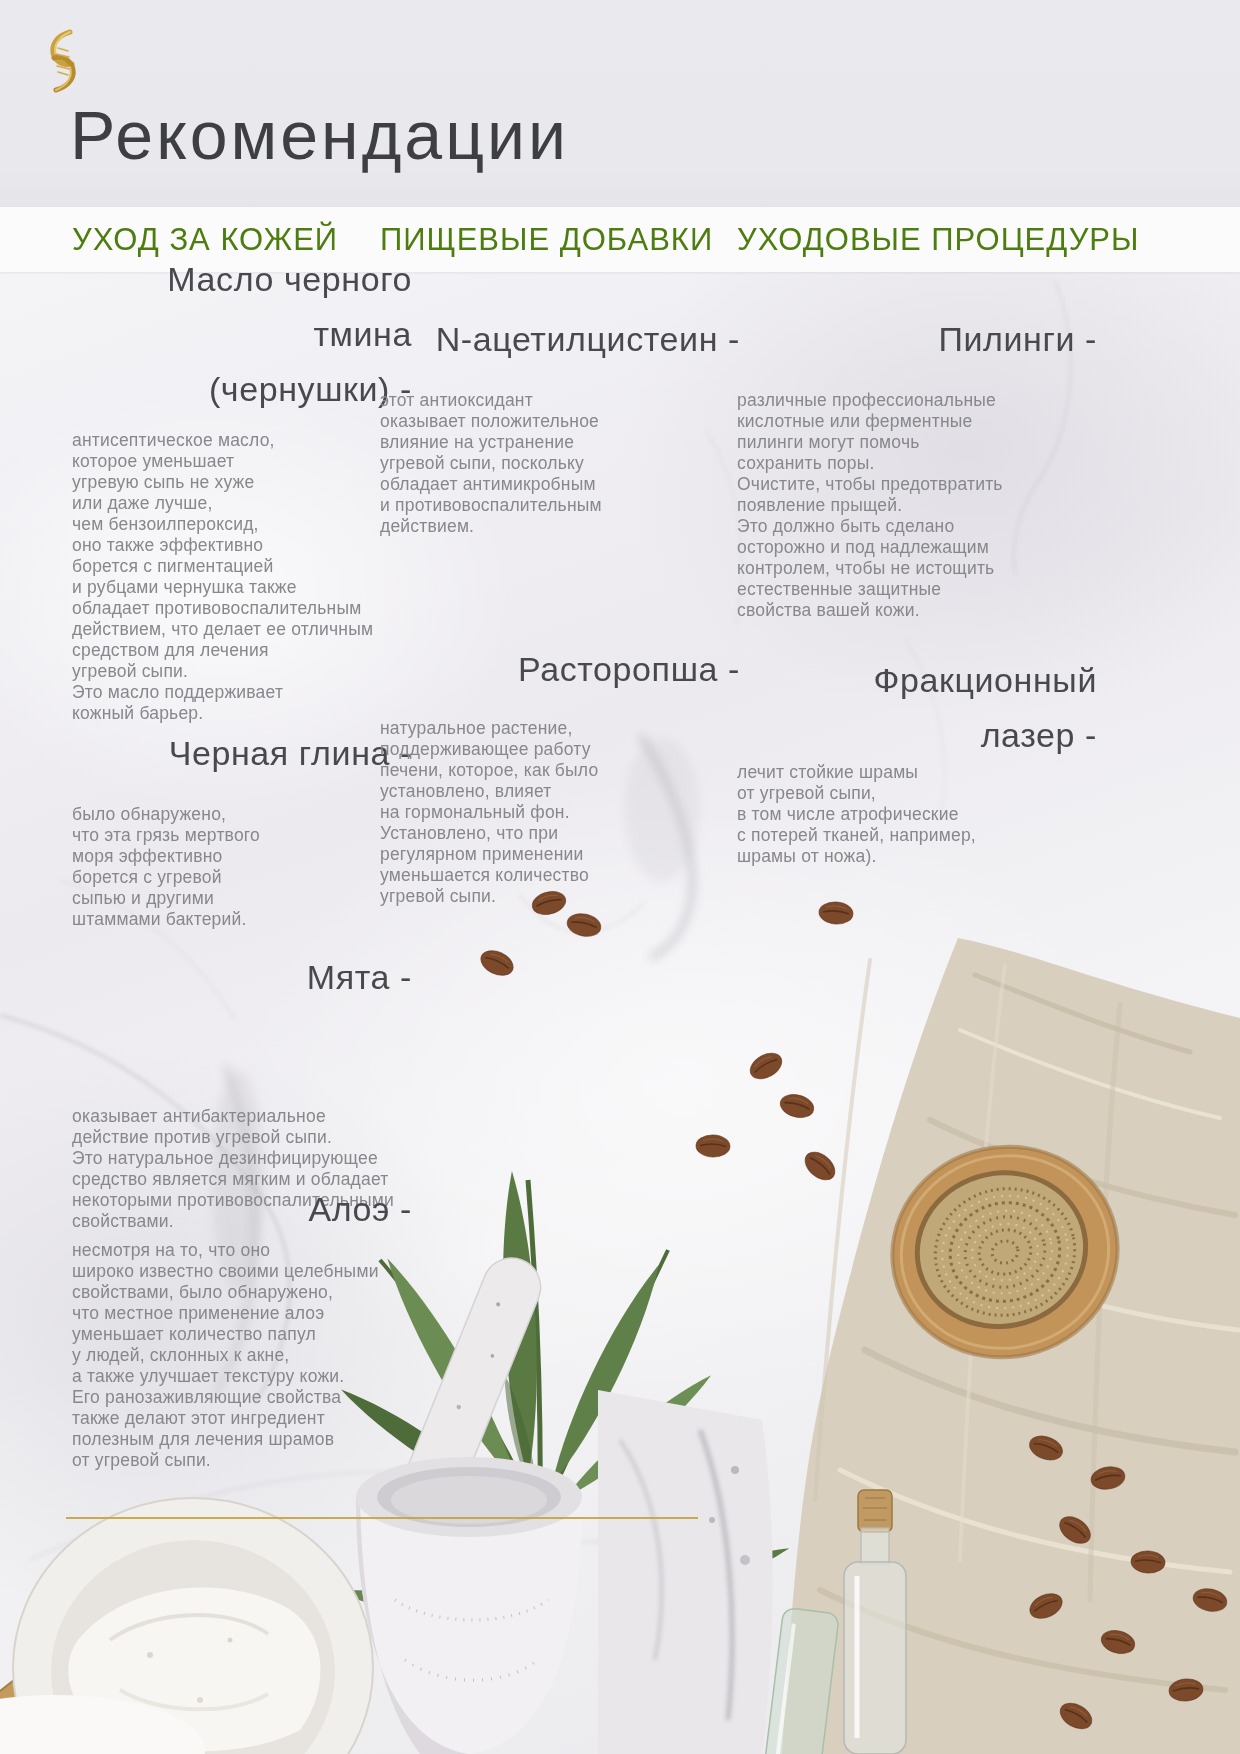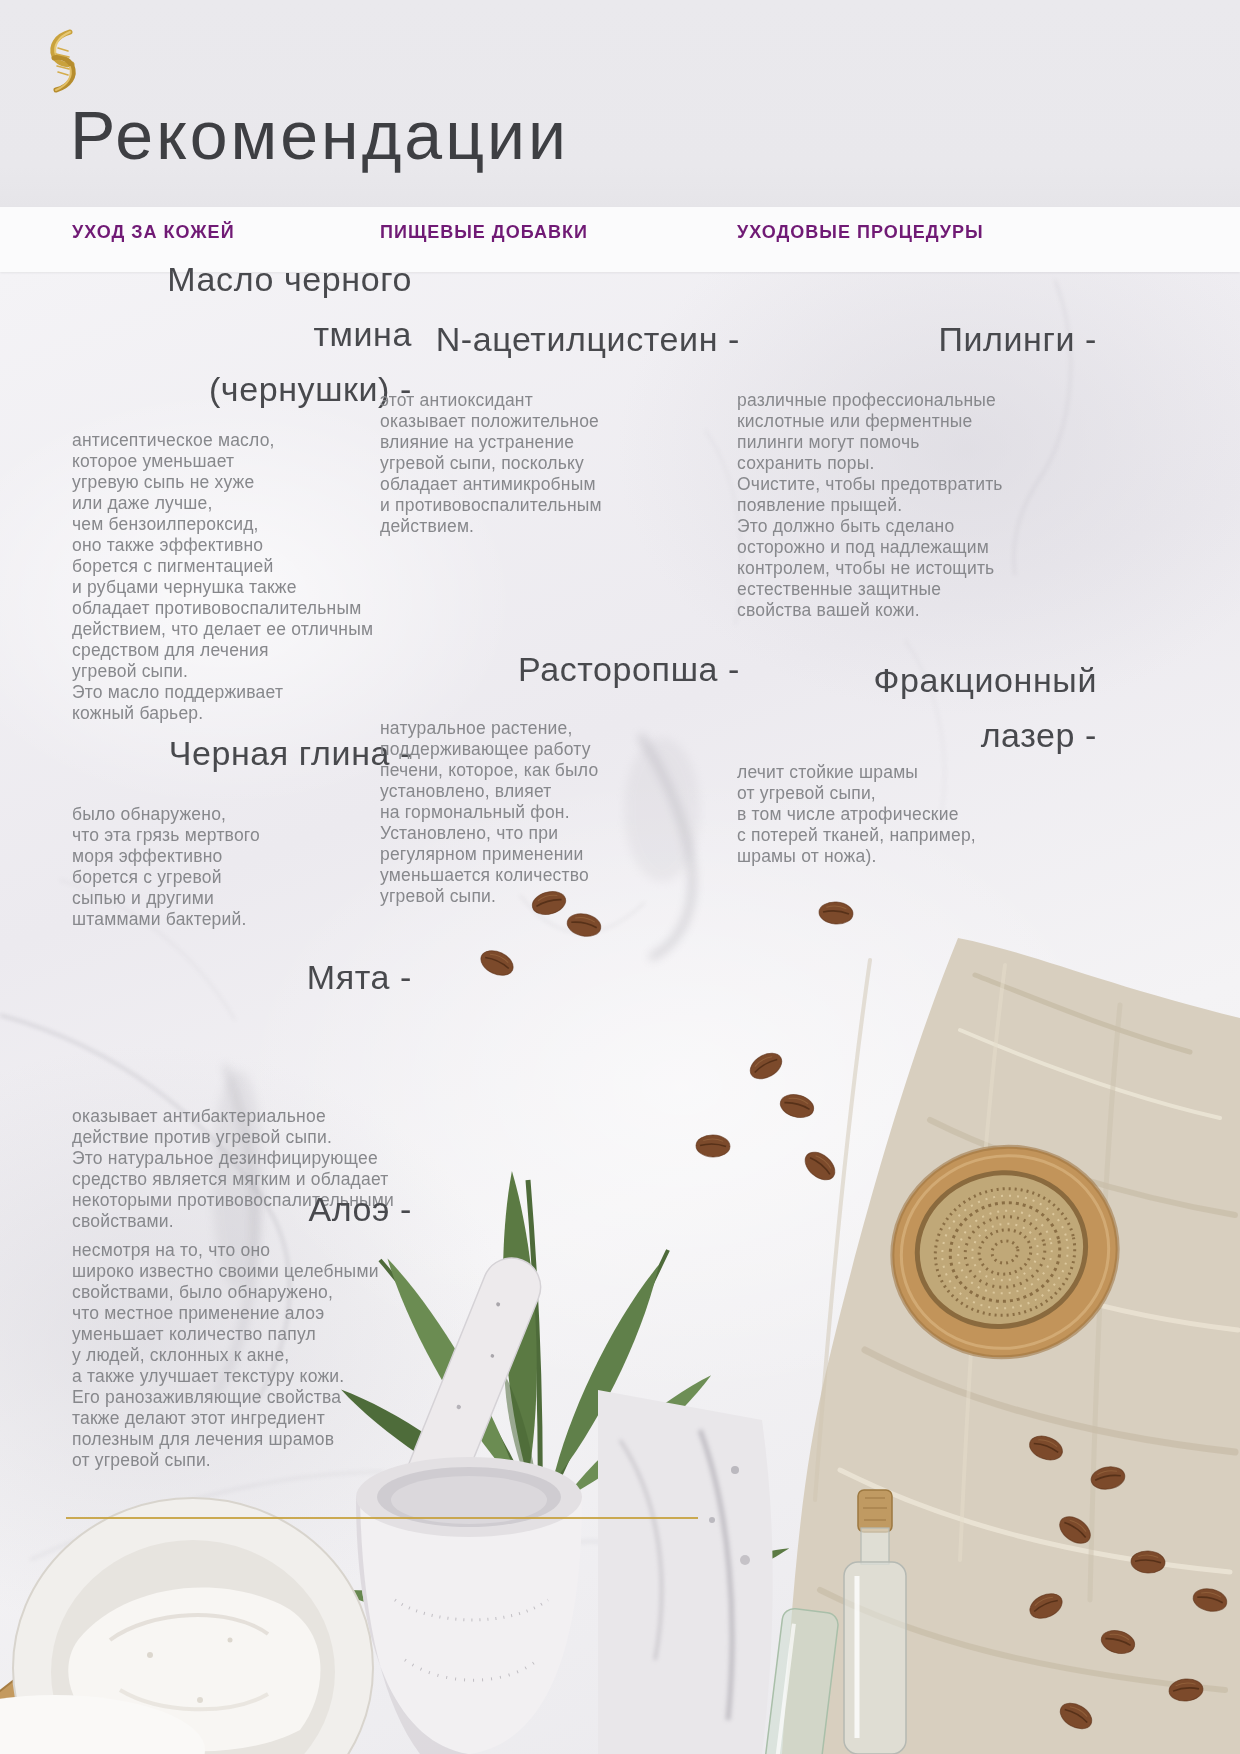--- a/index.html
+++ b/index.html
@@ -29,21 +29,21 @@
       radial-gradient(ellipse 600px 420px at 55% 55%, rgba(255,255,255,0.55), rgba(255,255,255,0) 75%),
       radial-gradient(ellipse 520px 420px at 12% 72%, rgba(205,203,211,0.45), rgba(205,203,211,0) 70%),
       linear-gradient(160deg,#f4f3f6 0%,#eceaef 35%,#f4f3f5 60%,#e9e8ec 100%);
     z-index:1;
   }
   .scene { left:0; top:0; width:1240px; height:1754px; z-index:1; }
   .page-title {
     font-size:68px; font-weight:300; color:#3e3f43; letter-spacing:3px; z-index:3;
   }
   .tab {
-    font-size:18px; font-weight:700; color:#701a75; letter-spacing:1px; z-index:3; white-space:nowrap;
+    font-size:31px; font-weight:400; color:#4d7c0f; letter-spacing:1px; z-index:3; white-space:nowrap;
   }
   .heading {
     font-size:34px; font-weight:300; color:#48494d; letter-spacing:.6px;
     line-height:1.62; white-space:pre-line; z-index:3;text-align:right;
   }
   .body-text {
     font-size:17.5px; font-weight:400; color:#87888c; letter-spacing:.2px;
     line-height:21px; white-space:pre-line; z-index:3;
   }
   .gold-line {

